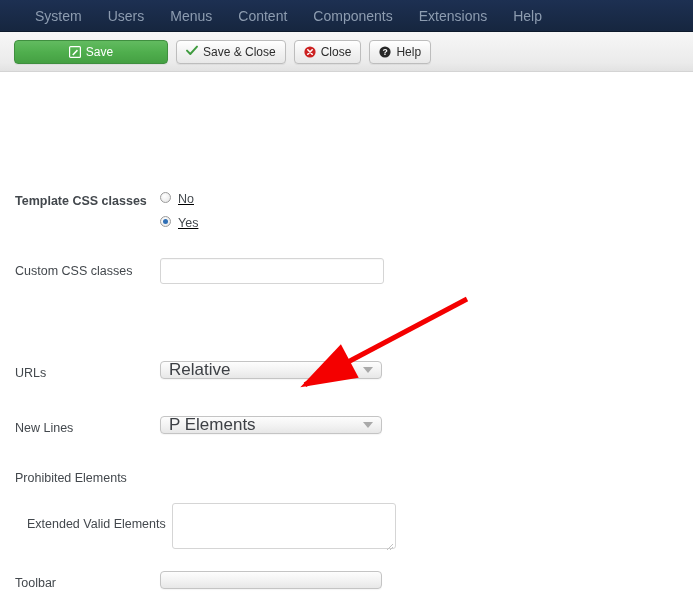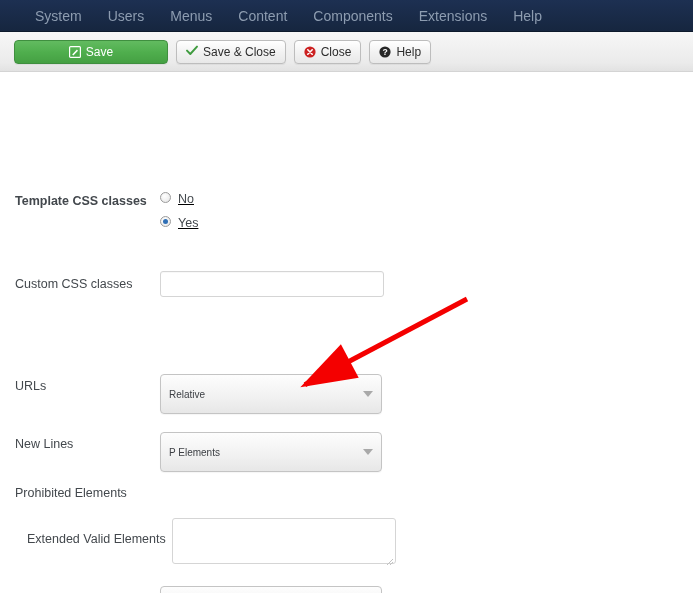--- a/index.html
+++ b/index.html
@@ -163,29 +163,29 @@
     font-size: 12.5px;
     color: #555;
     padding: 0 7px;
     outline: none;
     box-shadow: inset 0 1px 1px rgba(0,0,0,0.03);
   }
 
   
   .sel {
     width: 222px;
-    height: 40px;
+    height: 18px;
     box-sizing: border-box;
     border: 1px solid #c4c4c4;
     border-radius: 4px;
     background: linear-gradient(180deg, #fdfdfd 0%, #f2f2f2 55%, #e7e7e7 100%);
     display: flex;
     align-items: center;
     padding: 0 8px;
-    font-size: 10px;
+    font-size: 17px;
     color: #3d4045;
     cursor: pointer;
     position: relative;
     box-shadow: 0 1px 1px rgba(0,0,0,0.04);
   }
   .sel .sel-val { flex: 1 1 auto; white-space: nowrap; overflow: hidden; }
   .caret {
     width: 0; height: 0;
     border-left: 5px solid transparent;
     border-right: 5px solid transparent;
@@ -296,48 +296,48 @@
         <span class="radio"></span>
         <span class="radio-txt">No</span>
       </div>
       <div class="radio-line" style="margin-top:2px;">
         <span class="radio on"></span>
         <span class="radio-txt">Yes</span>
       </div>
     </div>
   </div>
 
-  <div class="row" style="margin-top:33px;">
+  <div class="row" style="margin-top:20px;">
     <div class="lbl" style="padding-top:6px;">Custom CSS classes</div>
     <div class="field">
       <input class="tinput" type="text" value="" style="">
     </div>
   </div>
 
   <div class="row" style="margin-top:77px;">
     <div class="lbl" style="padding-top:5px;">URLs</div>
     <div class="field">
       <div class="sel">
         <span class="sel-val">Relative</span>
         <span class="caret"></span>
       </div>
     </div>
   </div>
 
-  <div class="row" style="margin-top:18px;">
+  <div class="row" style="margin-top:36px;">
     <div class="lbl" style="padding-top:5px;">New Lines</div>
     <div class="field">
       <div class="sel">
         <span class="sel-val">P Elements</span>
         <span class="caret"></span>
       </div>
     </div>
   </div>
 
-  <div class="row" style="">
+  <div class="row" style="margin-top:22px;">
     <div class="lbl" style="padding-top:14px;">Prohibited Elements</div>
   </div>
 
   <div class="row" style="margin-top:18px;padding-left:12px;">
     <div class="lbl" style="padding-top:14px;">Extended Valid Elements</div>
     <div class="field">
       <div class="tarea-wrap">
         <textarea class="tarea" style=""></textarea>
         <span class="grip">
           <svg width="10" height="10" viewBox="0 0 10 10">

